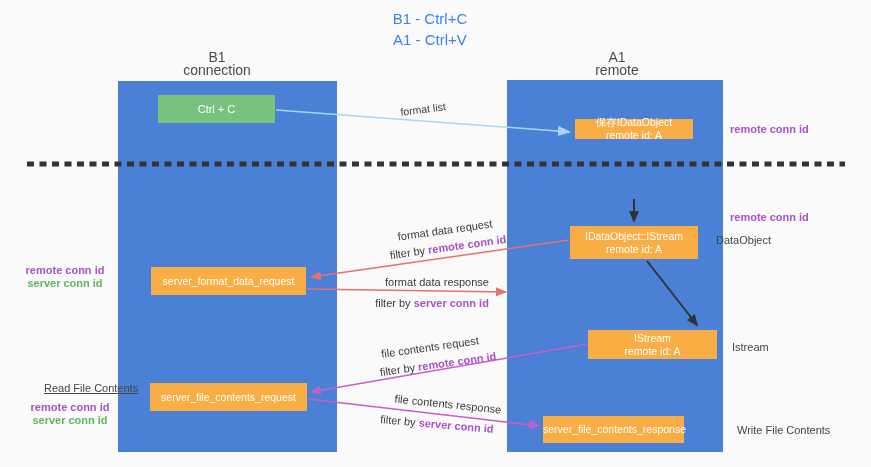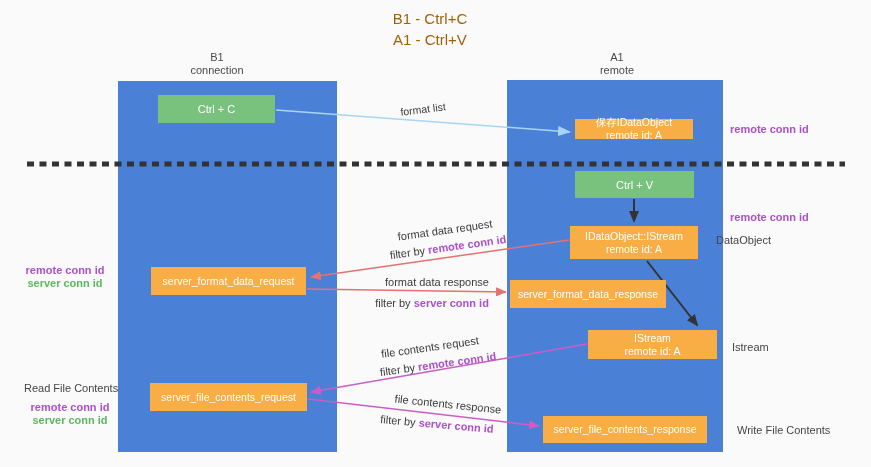--- a/index.html
+++ b/index.html
@@ -2,23 +2,23 @@
 <html style="--bg: #fafafa; --lane-blue: #4a81d6; --box-orange: #f9ae45; --box-green: #79c27d; --purple: #ab51c8; --label-green: #5cb85f; --arrow-blue: #a9d5f5; --arrow-black: #333333; --arrow-red: #e7716f; --arrow-magenta: #ca5ec6;"><head>
 <meta charset="utf-8">
 <style>
   html,body { margin:0; padding:0; background:#fafafa; }
   .canvas {
     position:relative; width:871px; height:467px; overflow:hidden;
     background:var(--bg,#fafafa);
     font-family:"Liberation Sans", sans-serif;
   }
   .title-block { position:absolute; left:330px; top:8px; width:200px;
-    text-align:center; font-size:15px; line-height:21px; color:#a16207; }
+    text-align:center; font-size:15px; line-height:21px; color:#3b82f6; }
   .lane-header { position:absolute; width:100px; text-align:center;
-    font-size:11px; line-height:13px; color:#4a4a4a; }
+    font-size:14px; line-height:13px; color:#4a4a4a; }
   .lane { position:absolute; background:var(--lane-blue,#4a81d6); }
   .overlay { position:absolute; left:0; top:0; pointer-events:none; }
   .box { position:absolute; display:flex; flex-direction:column;
     justify-content:center; color:#fff;
     text-align:center; white-space:nowrap; }
   .box.orange { background:var(--box-orange,#f9ae45); }
   .box.green  { background:var(--box-green,#79c27d); }
   .fs11 { font-size:11px; }
   .fs10 { font-size:10.5px; line-height:13px; }
   .edge-label { position:absolute; white-space:nowrap; color:#3b3b3b;
@@ -88,47 +88,41 @@
 
   <div class="box green fs11" style="left:158px; top:95px; width:117px; height:28px;">
     <div>Ctrl + C</div>
   </div>
 
   <div class="box orange fs10" style="left:575px; top:119px; width:118px; height:20px;">
     <div>保存IDataObject</div>
     <div>remote id: A</div>
   </div>
 
-  <div class="box green fs11" style="left:575px; top:171px; width:119px; height:27px;">
-    <div>Ctrl + V</div>
-  </div>
 
   <div class="box orange fs10" style="left:570px; top:226px; width:128px; height:33px;">
     <div>IDataObject::IStream</div>
     <div>remote id: A</div>
   </div>
 
   <div class="box orange fs10" style="left:151px; top:267px; width:155px; height:28px;">
     <div>server_format_data_request</div>
   </div>
 
-  <div class="box orange fs10" style="left:510px; top:280px; width:156px; height:28px;">
-    <div>server_format_data_response</div>
-  </div>
 
   <div class="box orange fs10" style="left:588px; top:330px; width:129px; height:29px;">
     <div>IStream</div>
     <div>remote id: A</div>
   </div>
 
   <div class="box orange fs10" style="left:150px; top:383px; width:157px; height:28px;">
     <div>server_file_contents_request</div>
   </div>
 
-  <div class="box orange fs10" style="left:543px; top:416px; width:164px; height:27px;">
+  <div class="box orange fs10" style="left:543px; top:416px; width:141px; height:27px;">
     <div>server_file_contents_response</div>
   </div>
 
   <div class="edge-label" style="left:423px; top:109px; transform:translate(-50%,-50%) rotate(-7deg); font-size:10.5px;">format list</div>
 
   <div class="edge-label" style="left:445px; top:230px; transform:translate(-50%,-50%) rotate(-8deg);">format data request</div>
   <div class="edge-label" style="left:448px; top:247px; transform:translate(-50%,-50%) rotate(-8deg);">
     <span>filter by </span><span class="purple-b">remote conn id</span>
   </div>
 
@@ -150,19 +144,19 @@
   <div class="margin-label purple-b" style="left:730px; top:123px;">remote conn id</div>
   <div class="margin-label purple-b" style="left:730px; top:211px;">remote conn id</div>
   <div class="margin-label" style="left:716px; top:234px;">DataObject</div>
   <div class="margin-label" style="left:732px; top:341px;">Istream</div>
   <div class="margin-label" style="left:737px; top:424px;">Write File Contents</div>
 
   <div class="margin-label stack" style="left:20px; top:264px; width:90px;">
     <div class="purple-b">remote conn id</div>
     <div class="green-b">server conn id</div>
   </div>
-  <div class="margin-label" style="left:24px; top:382px;">Read File Contents</div>
+  <div class="margin-label" style="left:44px; top:382px;text-decoration:underline;">Read File Contents</div>
   <div class="margin-label stack" style="left:25px; top:401px; width:90px;">
     <div class="purple-b">remote conn id</div>
     <div class="green-b">server conn id</div>
   </div>
 
 </div>
 
 </body></html>

